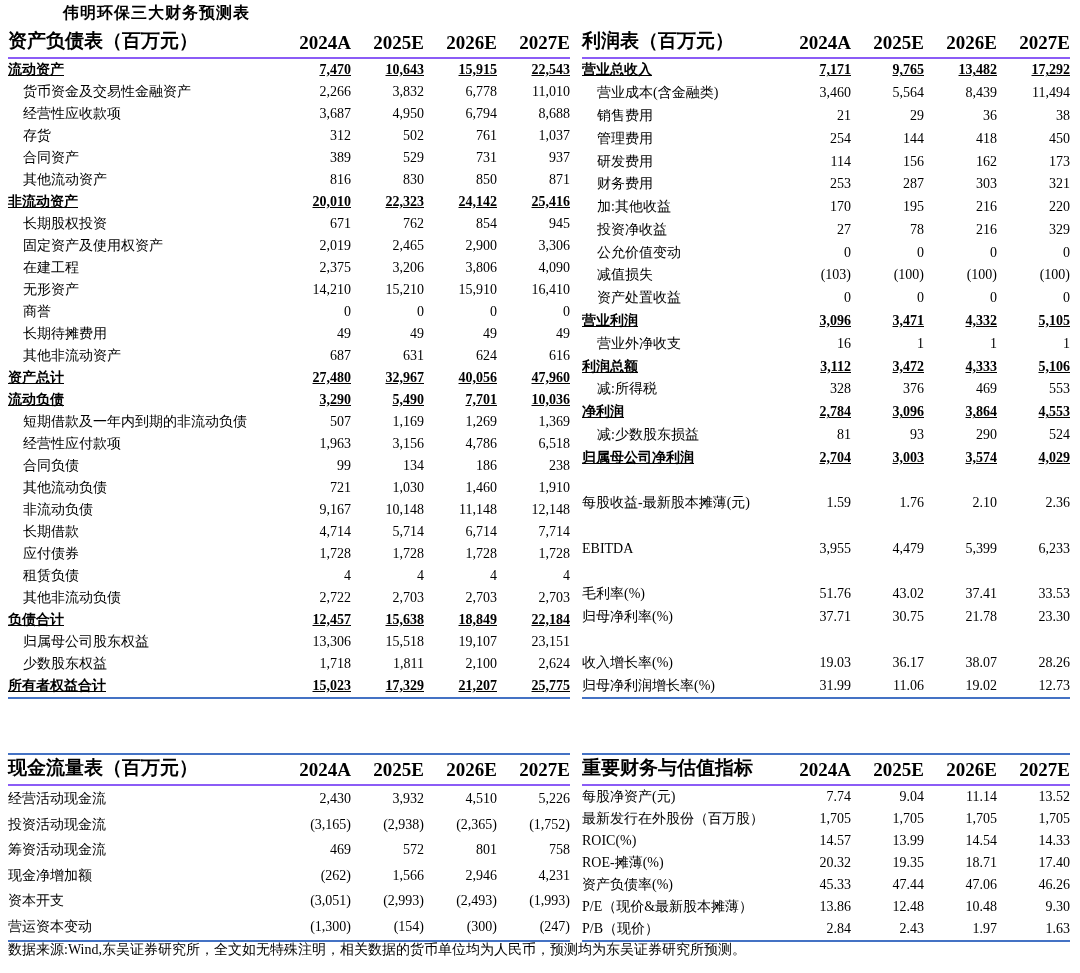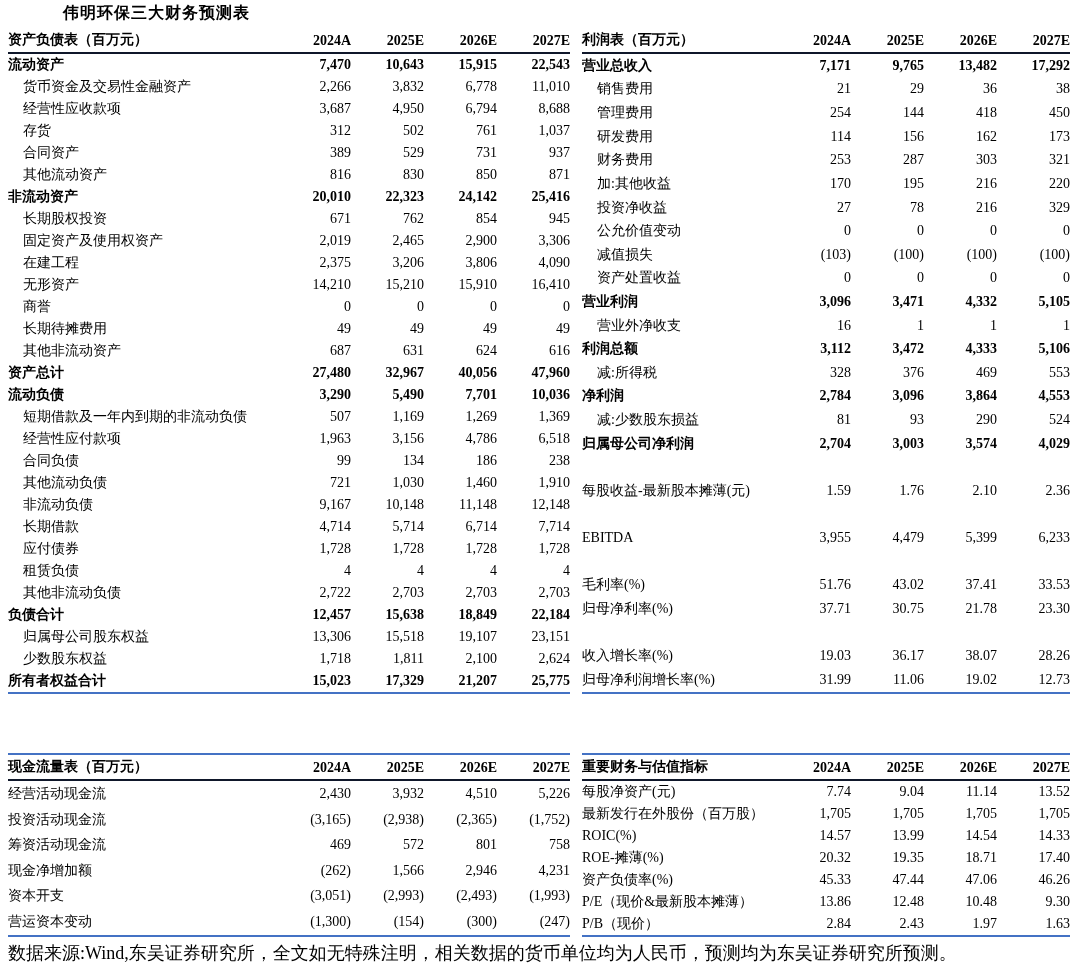--- a/index.html
+++ b/index.html
@@ -24,38 +24,38 @@
   table{
     border-collapse:collapse;table-layout:fixed;width:100%;
     font-size:14px;
   }
   col.lblcol-l{width:270px;}
   col.lblcol-r{width:196px;}
   col.numcol{width:73px;}
   th{
     font-weight:bold;padding:0 0 3px 0;height:21px;
     vertical-align:bottom;white-space:nowrap;
-    border-bottom:2px solid #0f172a;
-    text-align:right;font-size:14px;
+    border-bottom:2px solid #8b5cf6;
+    text-align:right;font-size:19px;
   }
   th.lbl{text-align:left;}
   td{
     height:22px;line-height:22px;padding:0;
     white-space:nowrap;overflow:hidden;text-align:right;
     font-size:14px;
   }
   td.lbl{text-align:left;}
   td.ind{padding-left:15px;}
-  tr.bold td{font-weight:bold;}
+  tr.bold td{font-weight:bold;text-decoration:underline;}
   td.neg{color:#000000;}
   table.boxed th{border-top:2px solid #4472C4;}
   tbody tr:last-child td{border-bottom:2px solid #4472C4;}
   .footnote{
     position:absolute;left:8px;top:941px;
-    font-size:18px;white-space:nowrap;
+    font-size:14px;white-space:nowrap;
   }
 </style>
 </head>
 <body>
 
 <div class="page">
 
   <div class="title">伟明环保三大财务预测表</div>
 
   <div class="top-grid">
@@ -301,20 +301,27 @@
         </thead>
         <tbody>
           <tr class="bold">
             <td class="lbl">营业总收入</td>
             <td>7,171</td>
             <td>9,765</td>
             <td>13,482</td>
             <td>17,292</td>
           </tr>
           <tr>
+            <td class="lbl ind">营业成本(含金融类)</td>
+            <td>3,460</td>
+            <td>5,564</td>
+            <td>8,439</td>
+            <td>11,494</td>
+          </tr>
+          <tr>
             <td class="lbl ind">销售费用</td>
             <td>21</td>
             <td>29</td>
             <td>36</td>
             <td>38</td>
           </tr>
           <tr>
             <td class="lbl ind">管理费用</td>
             <td>254</td>
             <td>144</td>

